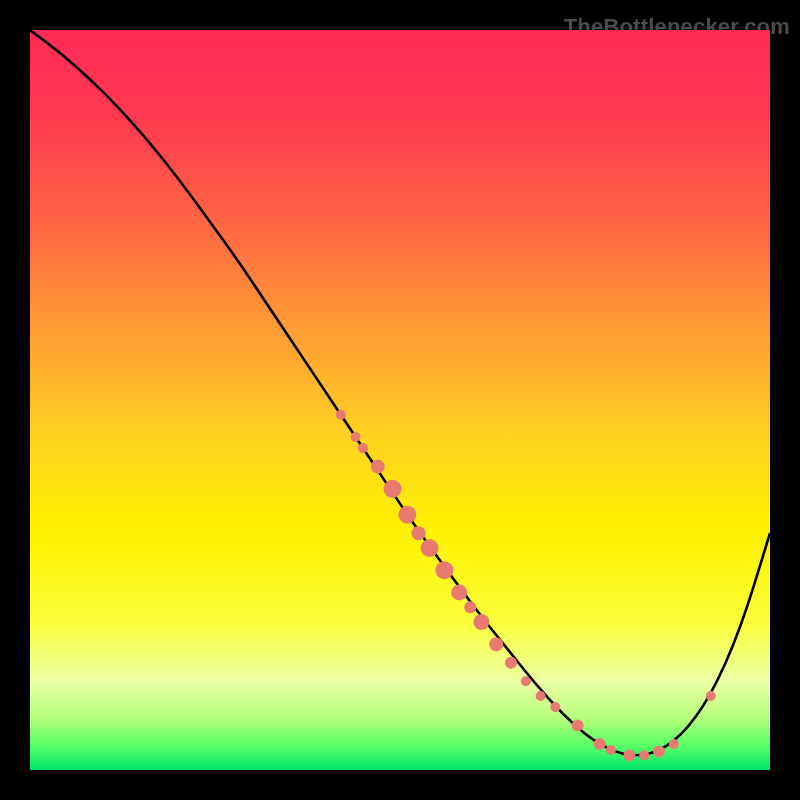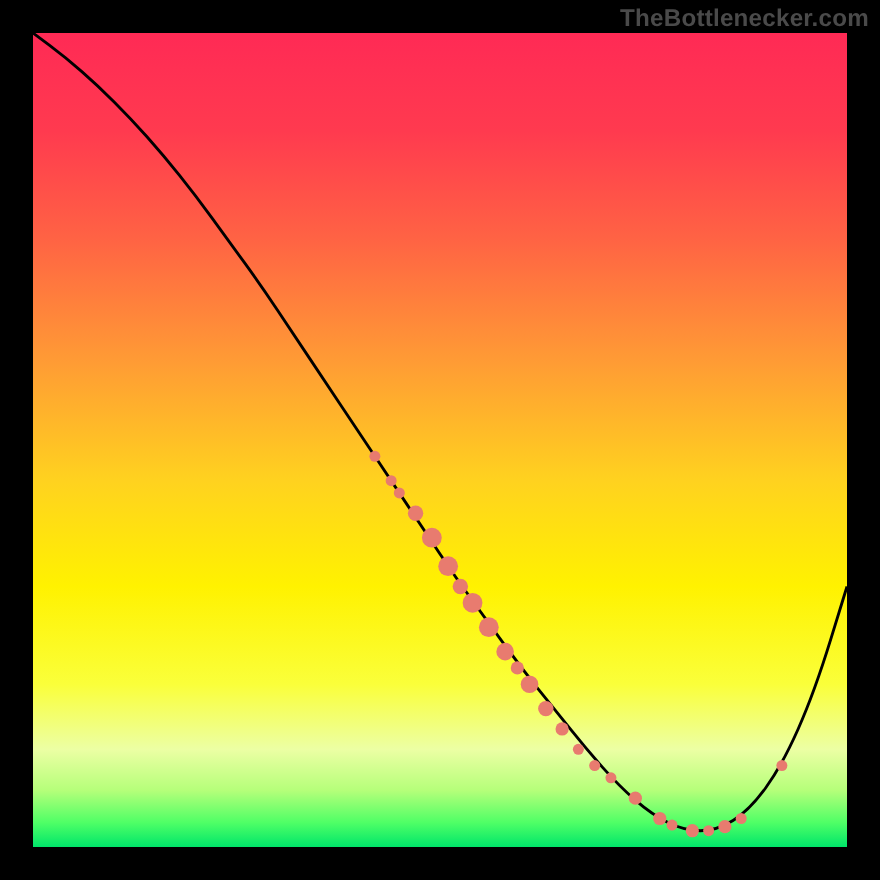--- a/index.html
+++ b/index.html
@@ -12,21 +12,21 @@
     font-family: Arial, Helvetica, sans-serif;
   }
   .stage {
     position: relative;
     width: 800px;
     height: 800px;
     background: #000000;
   }
   .attribution {
     position: absolute;
-    top: 4px;
+    top: 14px;
     right: 10px;
     color: #4a4a4a;
     font-size: 22px;
     font-weight: 600;
     letter-spacing: 0.2px;
     user-select: none;
   }
   .plot {
     position: absolute;
     left: 30px;

